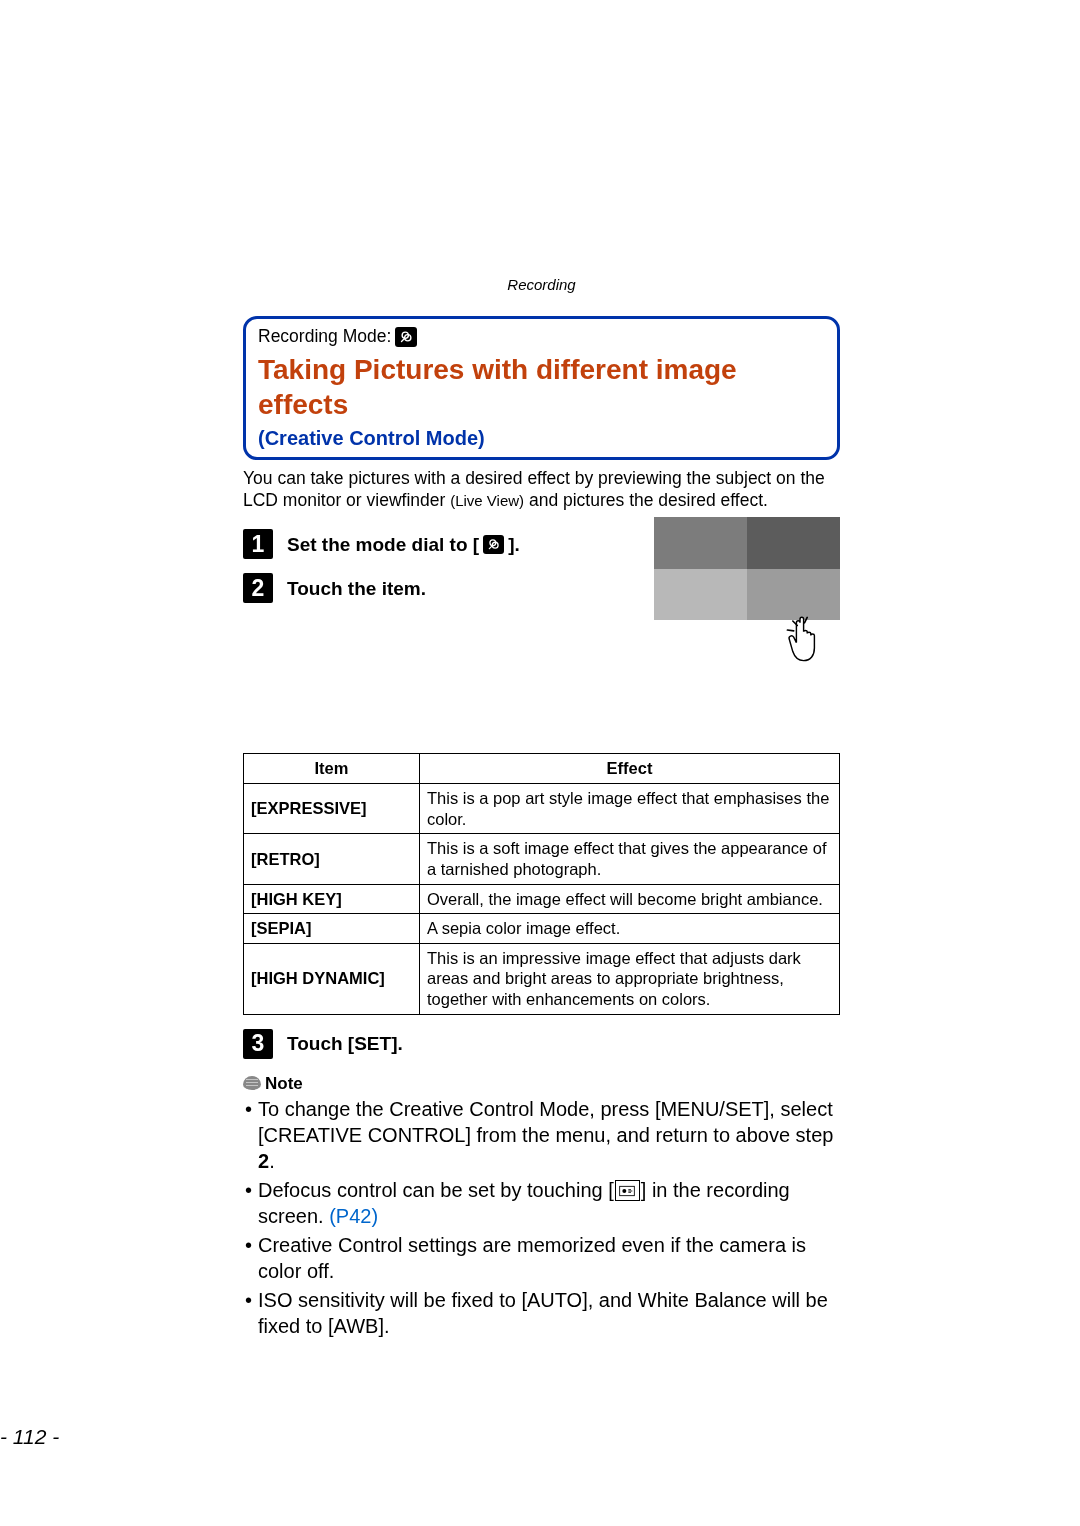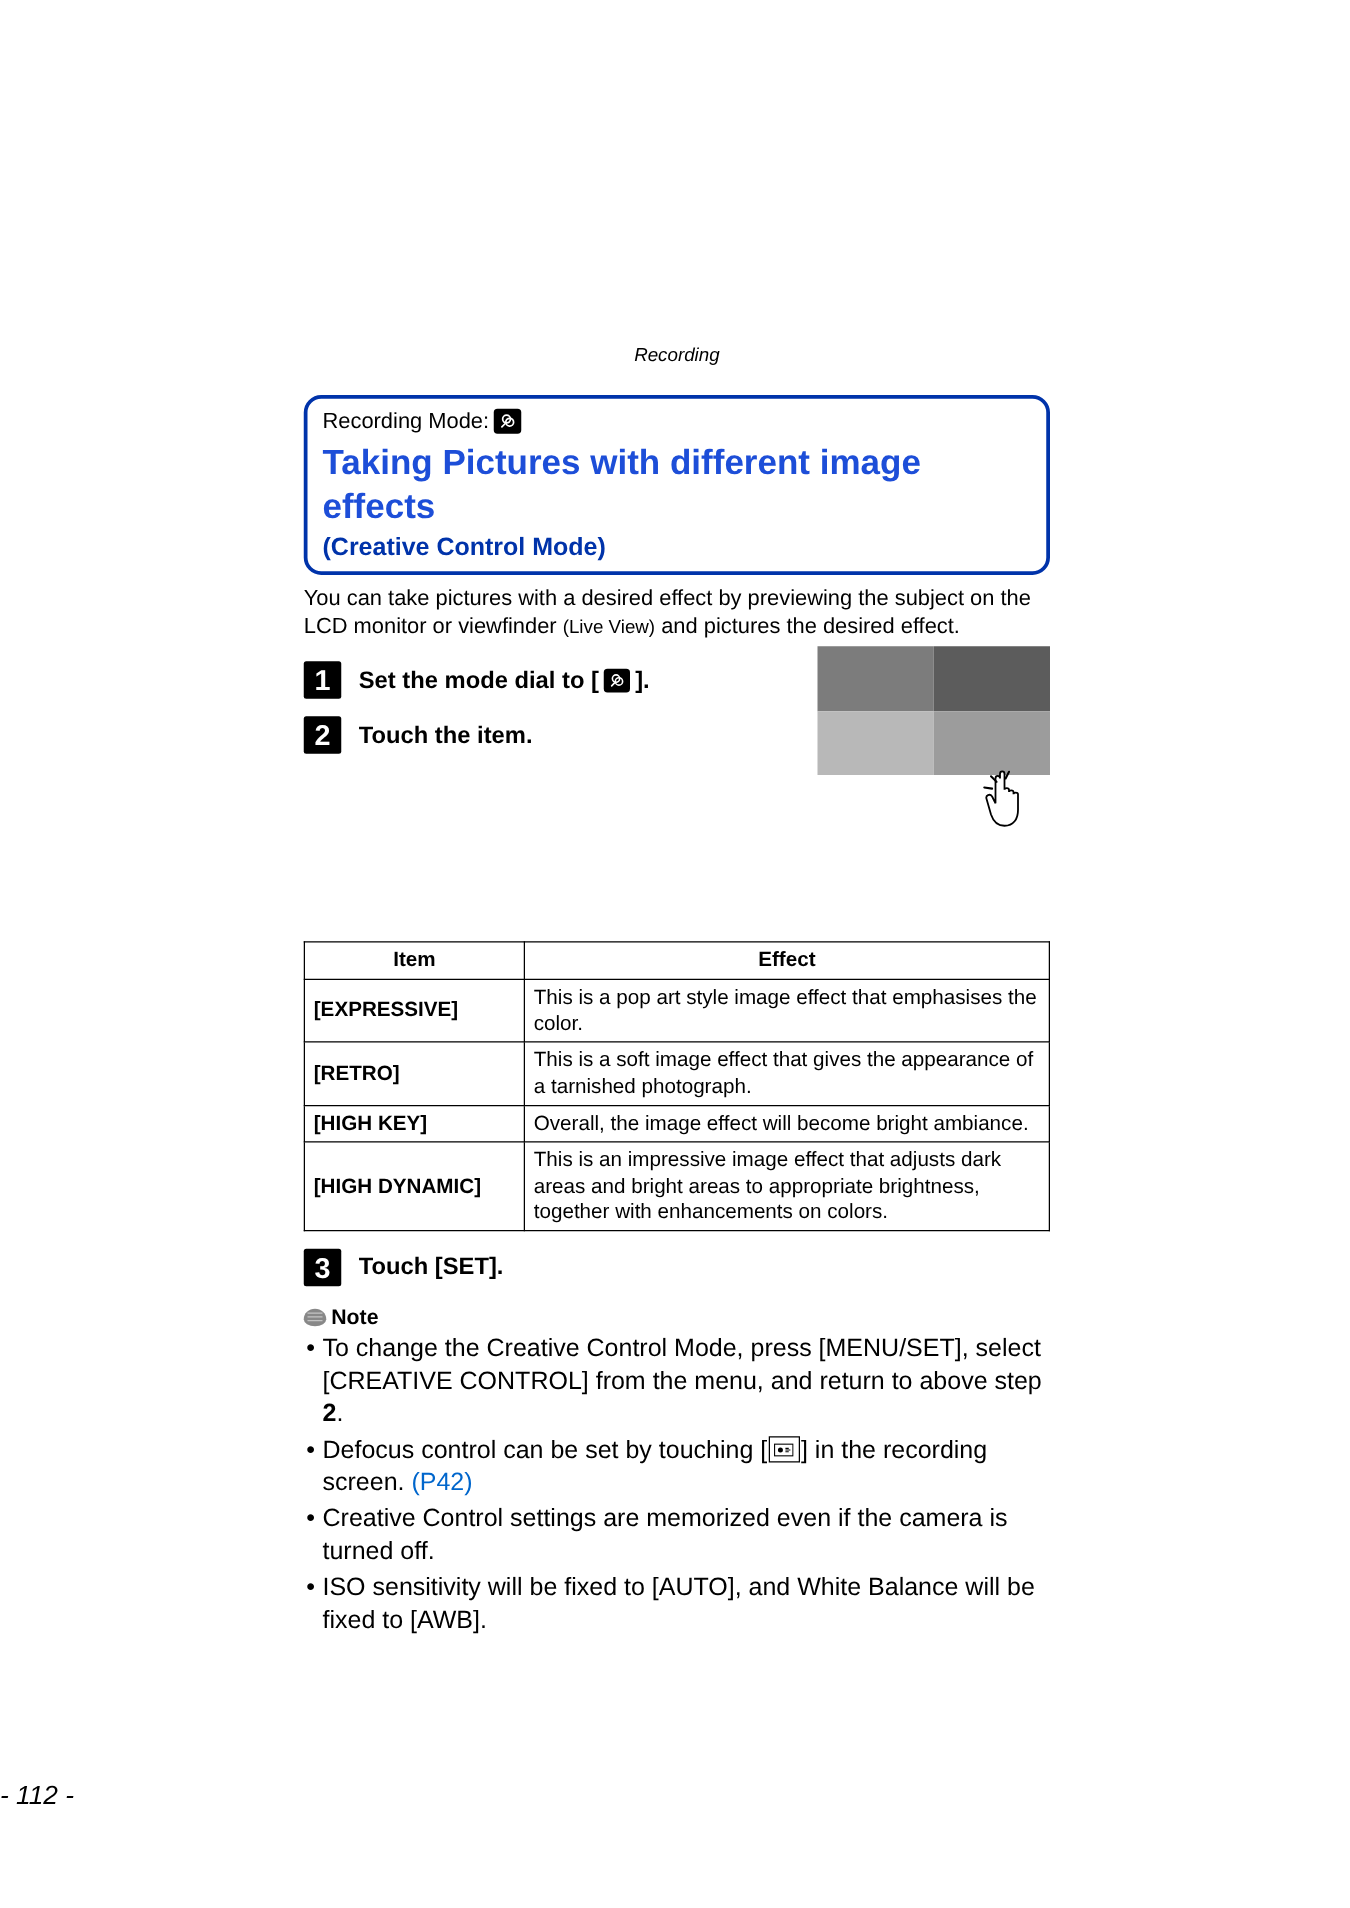--- a/index.html
+++ b/index.html
@@ -45,21 +45,21 @@
     width: 22px;
     height: 20px;
     background: #000;
     border-radius: 3px;
     color: #fff;
   }
   .mode-icon svg { width: 15px; height: 15px; }
   .main-title {
     font-size: 28px;
     font-weight: bold;
-    color: #1d4ed8;
+    color: #c2410c;
     margin: 4px 0 0 0;
   }
   .subtitle {
     font-size: 20px;
     font-weight: bold;
     color: #0033aa;
     margin-top: 4px;
   }
   .intro {
     margin: 6px 0 18px 0;
@@ -291,20 +291,24 @@
         </tr>
         <tr>
           <td>[RETRO]</td>
           <td>This is a soft image effect that gives the appearance of a tarnished photograph.</td>
         </tr>
         <tr>
           <td>[HIGH KEY]</td>
           <td>Overall, the image effect will become bright ambiance.</td>
         </tr>
         <tr>
+          <td>[SEPIA]</td>
+          <td>A sepia color image effect.</td>
+        </tr>
+        <tr>
           <td>[HIGH DYNAMIC]</td>
           <td>This is an impressive image effect that adjusts dark areas and bright areas to appropriate brightness, together with enhancements on colors.</td>
         </tr>
       </tbody>
     </table>
 
     <div class="step-row" style="margin-top:14px;">
       <div class="step-badge">3</div>
       <div class="step-text">Touch [SET].</div>
     </div>
@@ -320,20 +324,20 @@
       </li>
       <li>
         <span>Defocus control can be set by touching [</span><span class="defocus-icon">
           <svg viewBox="0 0 24 16">
             <rect x="1" y="1" width="22" height="14" fill="none" stroke="#000" stroke-width="1.3"></rect>
             <circle cx="8" cy="8" r="3" fill="#000"></circle>
             <path d="M14 6 L18 6 M14 8 L20 8 M14 10 L18 10" stroke="#000" stroke-width="1.3"></path>
           </svg>
         </span><span>] in the recording screen. </span><span class="linkref">(P42)</span>
       </li>
-      <li>Creative Control settings are memorized even if the camera is turned off.</li>
+      <li>Creative Control settings are memorized even if the camera is color off.</li>
       <li>ISO sensitivity will be fixed to [AUTO], and White Balance will be fixed to [AWB].</li>
     </ul>
 
   </div>
 
   <div class="page-number">- 112 -</div>
 </div>
 
 </body></html>

